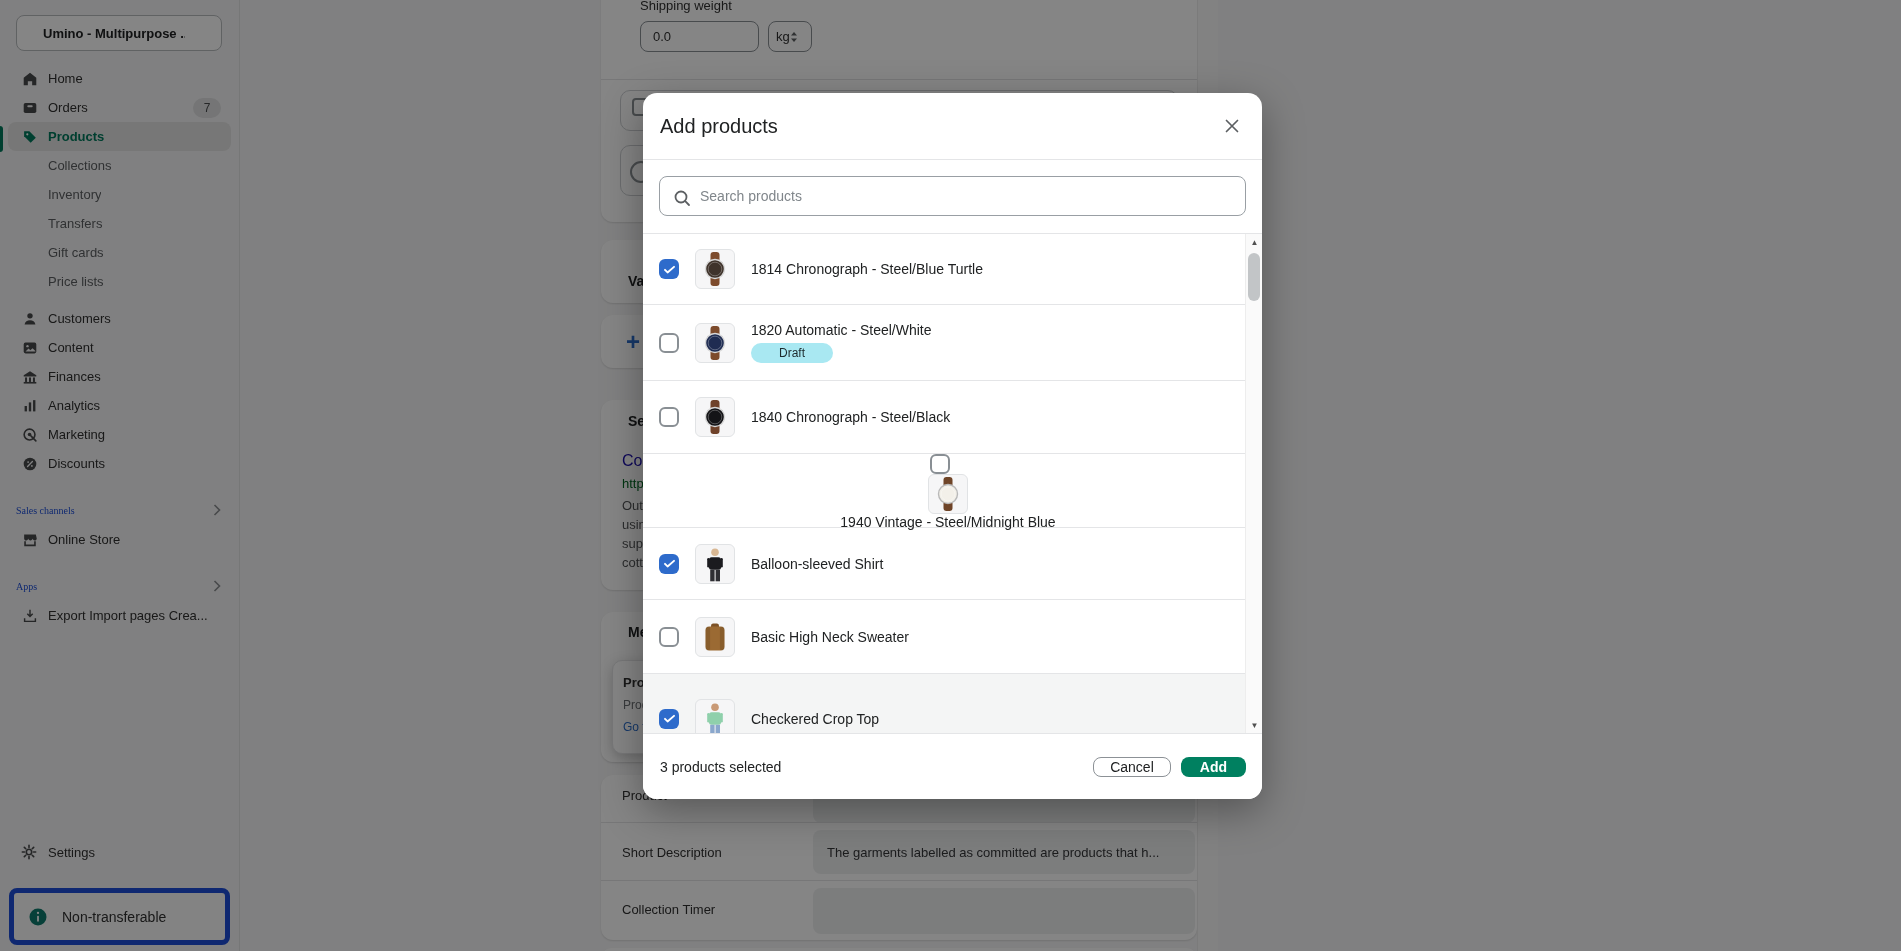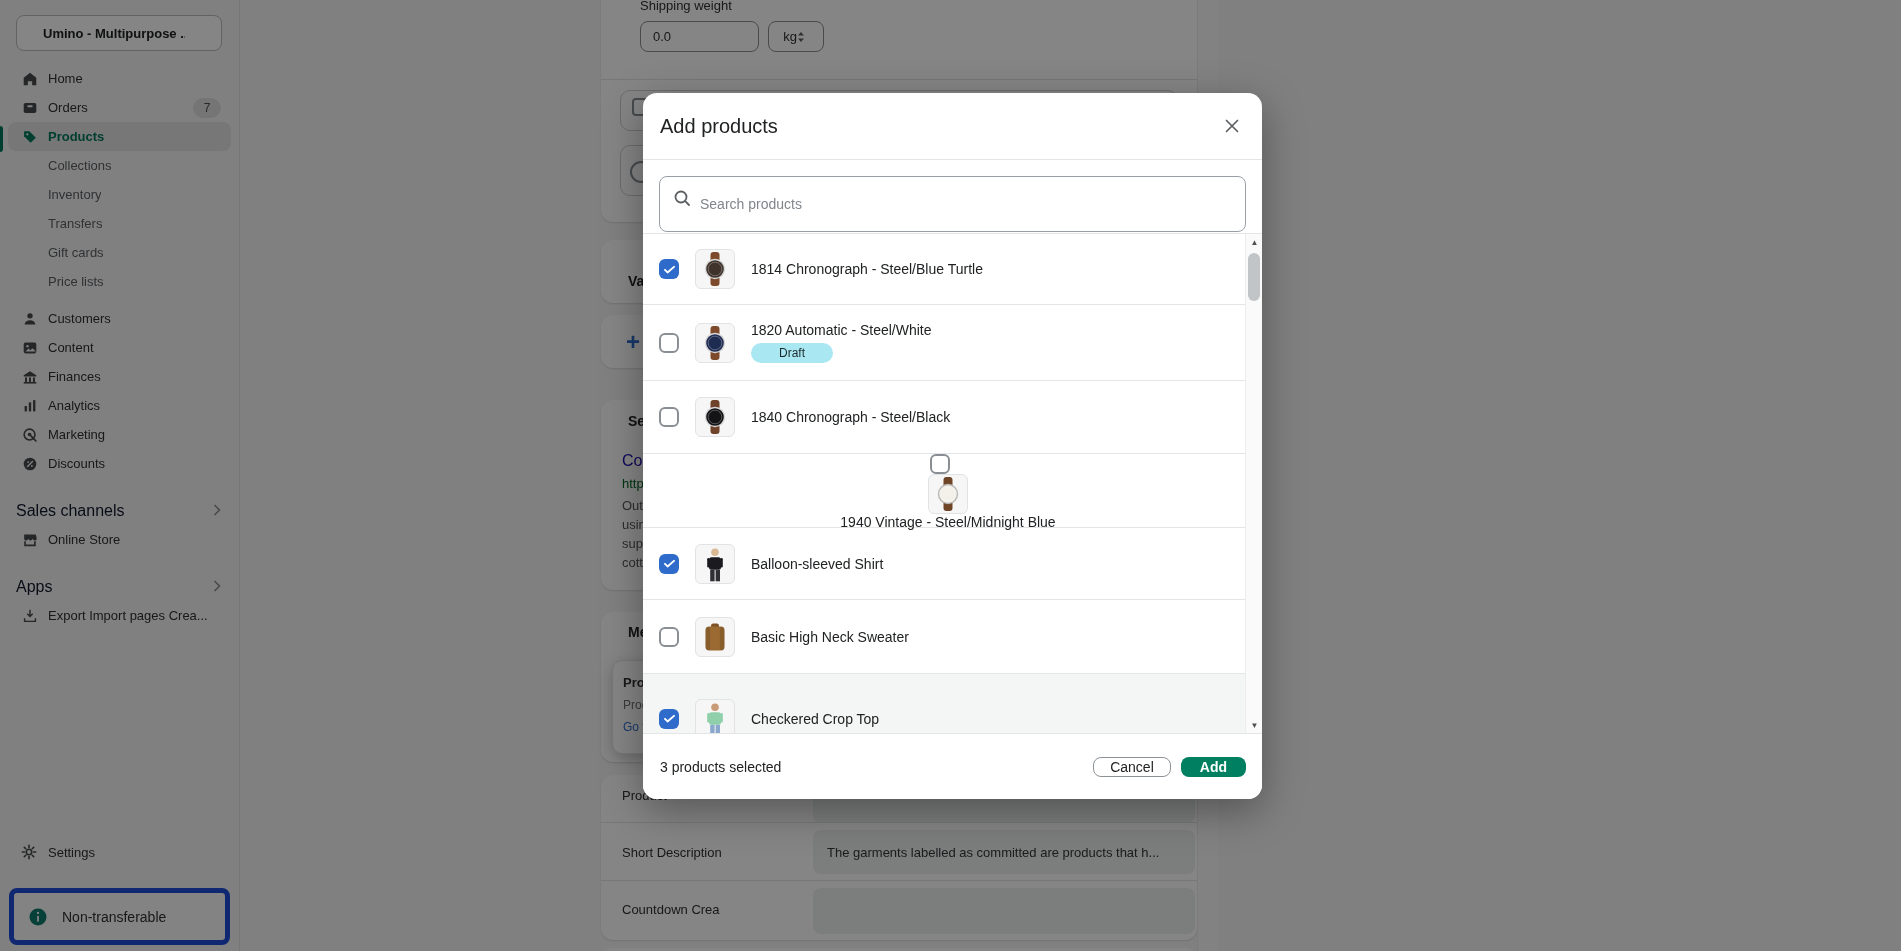--- a/index.html
+++ b/index.html
@@ -18,21 +18,21 @@
   .nav-item{height:29px;margin:0 8px;border-radius:8px;display:flex;align-items:center;
             padding:0 10px 0 12px;box-sizing:border-box;cursor:pointer;}
   .nav-item .ic{width:20px;height:20px;margin-right:8px;flex:0 0 20px;display:flex;align-items:center;justify-content:center;}
   .nav-item .lbl{font-size:13px;color:#303030;white-space:nowrap;overflow:hidden;}
   .nav-item.sub{padding-left:40px;}
   .nav-item.sub .lbl{color:#5c5f62;}
   .nav-item.active{background:#e4e4e4;}
   .nav-item.active .lbl{color:#007a5c;font-weight:bold;}
   .nav-header{height:29px;margin:0 8px;display:flex;align-items:center;justify-content:space-between;
               padding:0 10px 0 8px;cursor:pointer;}
-  .nav-header .lbl{font-size:16px;color:#0f172a;}
+  .nav-header .lbl{font-size:10px;color:#1d4ed8;font-family:Liberation Serif, serif;}
   .nav-badge{margin-left:auto;background:#e0e1e3;color:#4a4c4e;font-size:12px;min-width:20px;height:20px;
              border-radius:10px;display:flex;align-items:center;justify-content:center;padding:0 4px;}
   .active-bar{position:absolute;left:0;top:126px;width:3px;height:26px;background:#007a5c;border-radius:0 3px 3px 0;}
   .settings-row{position:absolute;left:8px;top:838px;width:223px;height:29px;border-radius:8px;
                 display:flex;align-items:center;padding:0 12px;box-sizing:border-box;cursor:pointer;}
   .settings-row .ic{width:20px;height:20px;margin-right:8px;}
   .settings-row .lbl{font-size:13px;color:#303030;}
   .banner{position:absolute;left:9px;top:888px;width:221px;height:57px;background:#fbfbfb;
           border:5px solid #1d4ed8;border-radius:8px;display:flex;align-items:center;padding:0 14px;
           box-sizing:border-box;}
@@ -58,21 +58,21 @@
   .overlay{position:absolute;inset:0;background:rgba(0,0,0,0.48);z-index:5;}
   
   .modal{position:absolute;left:643px;top:93px;width:619px;height:706px;background:#fff;
          border-radius:14px;box-shadow:0 12px 40px rgba(0,0,0,.35);z-index:10;overflow:hidden;}
   .modal-header{height:67px;display:flex;align-items:center;justify-content:space-between;
                 padding:0 14px 0 17px;border-bottom:1px solid #e4e5e7;box-sizing:border-box;}
   .modal-title{font-size:20px;font-weight:normal;color:#202223;}
   .close-btn{width:32px;height:32px;border:none;background:transparent;display:flex;align-items:center;
              justify-content:center;cursor:pointer;border-radius:6px;}
   .search-wrap{position:relative;margin:16px 16px 0 16px;}
-  .search-input{width:100%;height:56px;border:1px solid #999fa4;border-radius:8px;box-sizing:border-box;
+  .search-input{width:100%;height:40px;border:1px solid #999fa4;border-radius:8px;box-sizing:border-box;
                 padding:0 12px 0 40px;font-size:14px;color:#202223;outline:none;font-family:inherit;}
   .search-input::placeholder{color:#80868b;}
   .search-ic{position:absolute;left:13px;top:12px;width:20px;height:20px;}
   .plist{position:absolute;left:0;top:140px;width:619px;height:500px;border-top:1px solid #e4e5e7;
          overflow:hidden;}
   .prow{display:flex;align-items:center;padding-left:16px;padding-right:24px;border-bottom:1px solid #e4e5e7;
         box-sizing:border-box;width:602px;cursor:pointer;}
   .prow.hovered{background:#f4f5f5;}
   .cbx{width:20px;height:20px;border-radius:6px;box-sizing:border-box;flex:0 0 20px;
        display:flex;align-items:center;justify-content:center;cursor:pointer;}
@@ -266,21 +266,21 @@
   </div>
 
   <div>
     <div class="page-scrollbar"></div>
 
     <div class="bg-card" style="left:601px;top:-40px;width:596px;height:262px;">
       <div class="bg-label abs" style="left:39px;top:38px;">Shipping weight</div>
       <div class="bg-input" style="left:39px;top:61px;width:119px;height:31px;">
         <span>0.0</span>
       </div>
-      <div class="bg-input" style="left:167px;top:61px;width:56px;height:31px;justify-content:flex-end;padding:0 18px;">
+      <div class="bg-input" style="left:167px;top:61px;width:44px;height:31px;justify-content:flex-start;padding:0 7px;">
         <span>kg</span>
         <span style="width:8px;height:12px;display:inline-flex;">
             <svg viewBox="0 0 8 12" width="8" height="12">
               <path d="M4 1l3 3.4H1z" fill="#5c5f62"></path>
               <path d="M4 11L1 7.6h6z" fill="#5c5f62"></path>
             </svg>
           </span>
       </div>
       <div class="bg-divider" style="left:0;top:119px;width:596px;"></div>
       <div class="bg-box" style="left:19px;top:130px;width:558px;height:41px;">
@@ -323,21 +323,21 @@
 
     <div class="bg-card" style="left:601px;top:775px;width:596px;height:165px;">
       <div class="bg-label abs" style="left:21px;top:13px;">Product</div>
       <div class="field" style="left:212px;top:7px;width:382px;height:41px;"></div>
       <div class="bg-divider" style="left:0;top:47px;width:596px;"></div>
       <div class="bg-label abs" style="left:21px;top:70px;">Short Description</div>
       <div class="field" style="left:212px;top:55px;width:382px;height:44px;white-space:nowrap;overflow:hidden;">
         <span>The garments labelled as committed are products that h...</span>
       </div>
       <div class="bg-divider" style="left:0;top:105px;width:596px;"></div>
-      <div class="bg-label abs" style="left:21px;top:127px;">Countdown Crea</div>
+      <div class="bg-label abs" style="left:21px;top:127px;">Collection Timer</div>
       <div class="field" style="left:212px;top:113px;width:382px;height:46px;"></div>
     </div>
     <div class="bg-card" style="left:601px;top:948px;width:596px;height:20px;"></div>
   </div>
 
   <div class="overlay"></div>
 
   <div class="modal">
     <div class="modal-header">
       <div class="modal-title">Add products</div>

